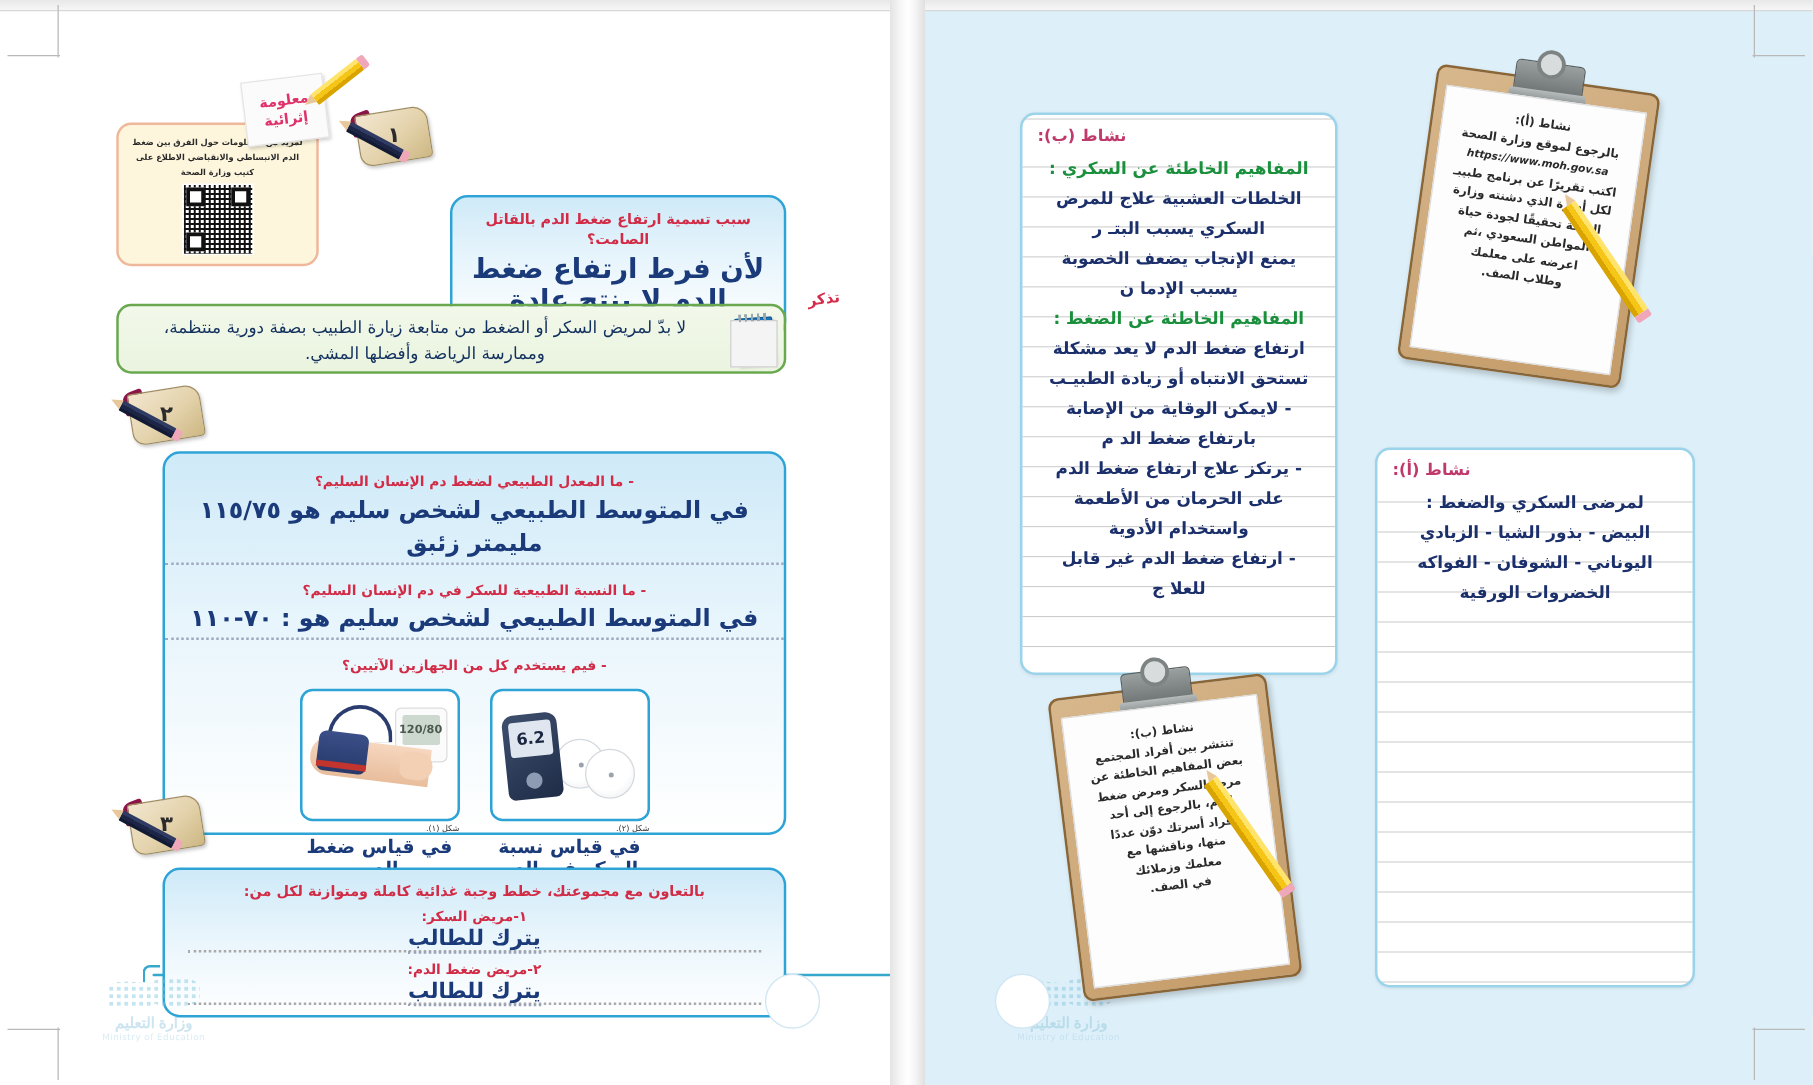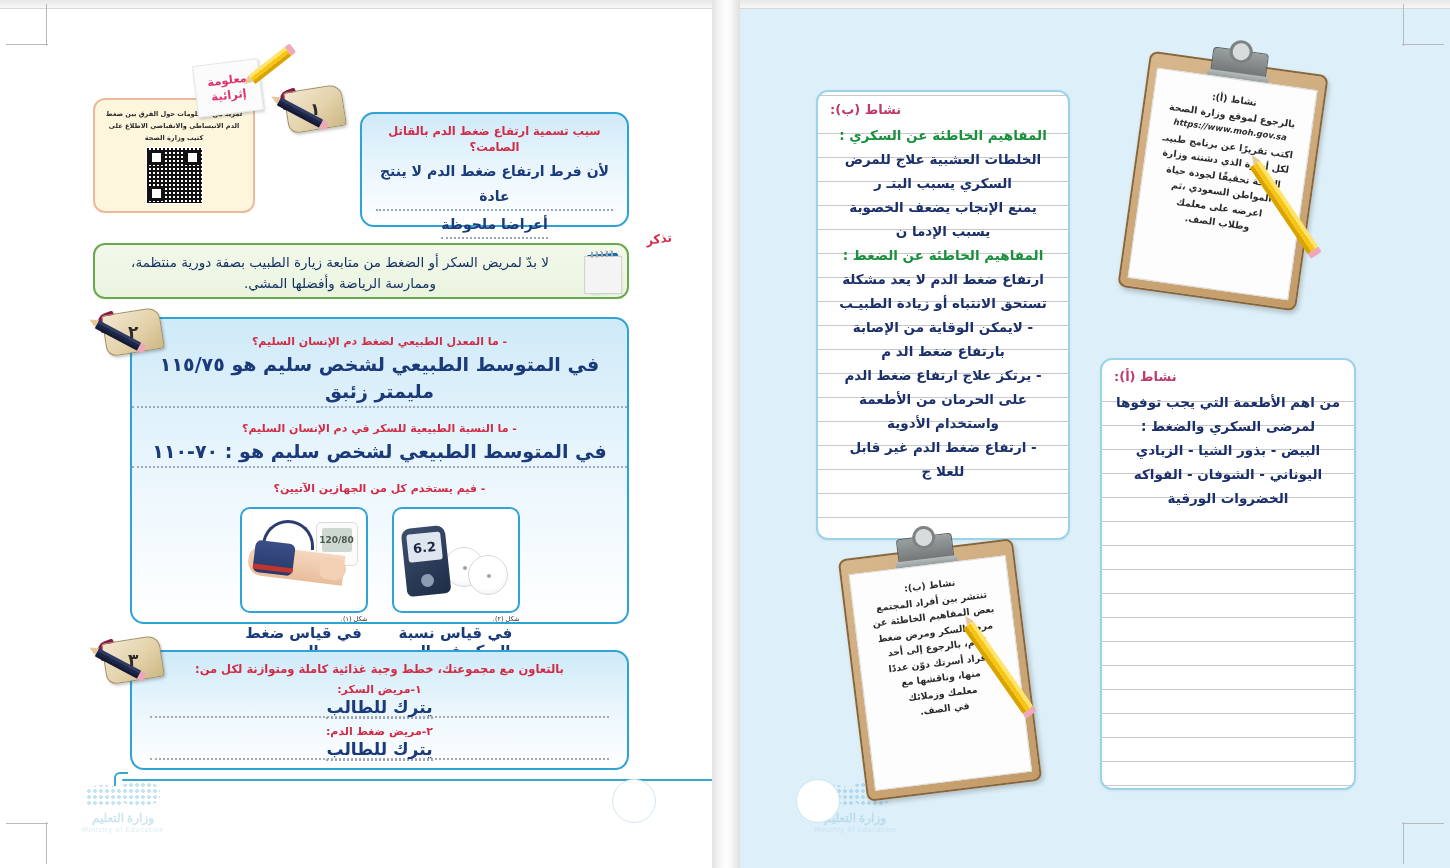--- a/index.html
+++ b/index.html
@@ -226,40 +226,41 @@
   }
 
   
   .qbox {
     position: absolute;
     background: linear-gradient(to bottom,#cfeaf8 0%, #e8f5fc 45%, #ffffff 100%);
     border: 2px solid #2ea3d6;
     border-radius: 14px;
     z-index: 3;
     padding: 10px 20px;
+    margin-top: 44px;
   }
   .q-red {
     color: #d12b46; font-weight: 700; font-size: 11px;
     text-align: center; line-height: 17px;
   }
   .q-ans {
     color: #1a3a7a; font-weight: 700; font-size: 18px;
     text-align: center; line-height: 27px;
     border-bottom: 2px dotted #9ea9c0;
     padding-bottom: 1px;
   }
   .dotline {
     border-bottom: 2px dotted #a9a9a9;
     height: 1px; margin: 9px 0 3px;
   }
 
   
   .qbox1 { left: 360px; top: 112px; width: 269px; height: 115px; padding: 9px 14px; }
   .qbox1 .q-red { font-size: 11.5px; line-height: 16px; letter-spacing: .3px; }
-  .qbox1 .q-ans { font-size: 14px; line-height: 25px; border: 0; }
+  .qbox1 .q-ans { font-size: 22px; line-height: 25px; border: 0; }
   .qbox1 .u1 {
     border-bottom: 2px dotted #9aa4b8; display: inline-block;
   }
 
   
   .qbox2 { left: 130px; top: 317px; width: 499px; height: 307px; padding: 9px 0; }
   .qbox2 .q-red { font-size: 11px; margin-top: 5px; }
   .qbox2 .q-ans { font-size: 19px; margin-top: 1px; }
 
   .dev-row {
@@ -657,21 +658,20 @@
     <div class="b-line">بارتفاع ضغط الد م</div>
     <div class="b-line">- يرتكز  علاج ارتفاع ضغط الدم</div>
     <div class="b-line">على الحرمان من الأطعمة</div>
     <div class="b-line">واستخدام الأدوية</div>
     <div class="b-line">- ارتفاع ضغط الدم غير قابل</div>
     <div class="b-line">للعلا ج</div>
   </div>
 
   <div class="white-card lined card-a">
     <div class="act-title">نشاط (أ):</div>
-    <div class="a-line">من اهم الأطعمة التي يجب توفوها</div>
     <div class="a-line">لمرضى السكري والضغط  :</div>
     <div class="a-line">البيض - بذور الشيا - الزبادي</div>
     <div class="a-line">اليوناني - الشوفان - الفواكه</div>
     <div class="a-line">الخضروات الورقية</div>
   </div>
 
   <div class="clipboard clip-a">
     <div class="cb-board"></div>
     <div class="cb-clip"></div>
     <div class="cb-paper">

